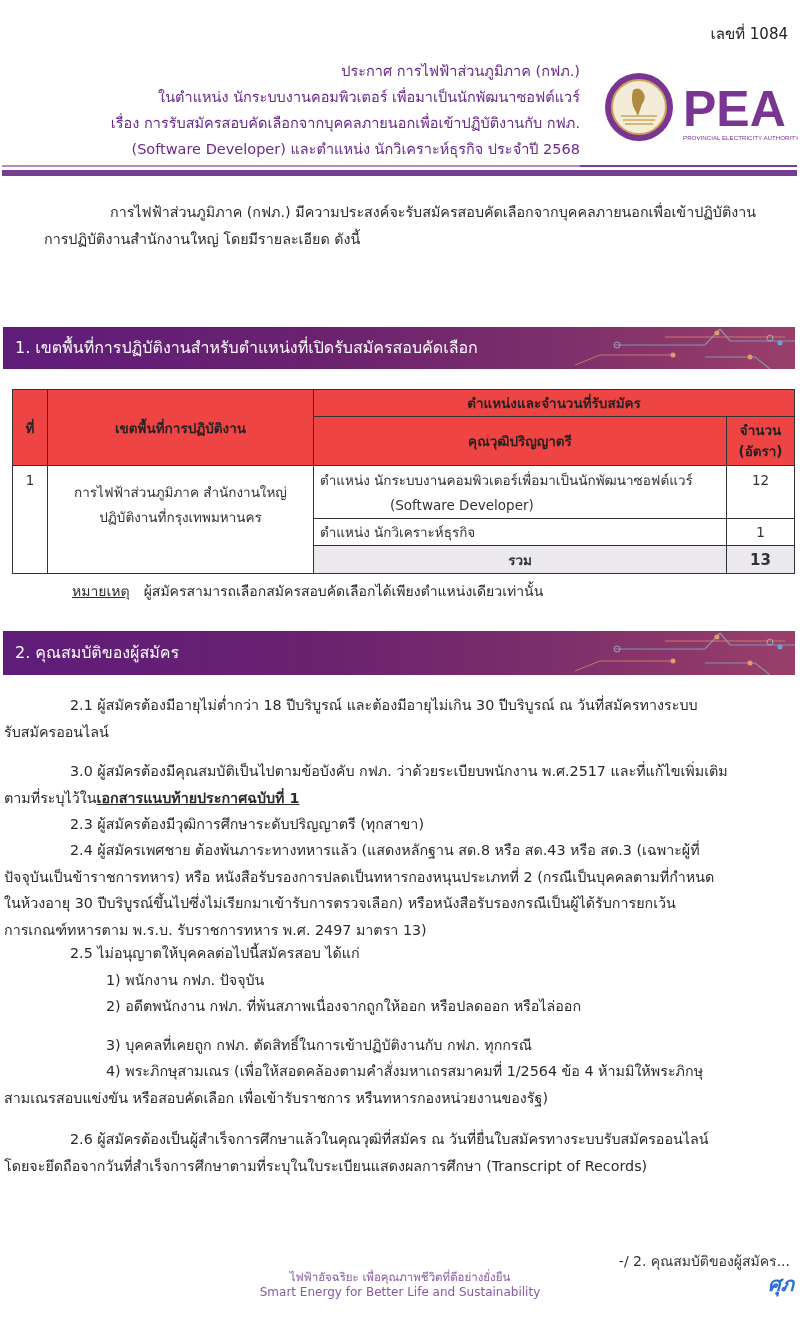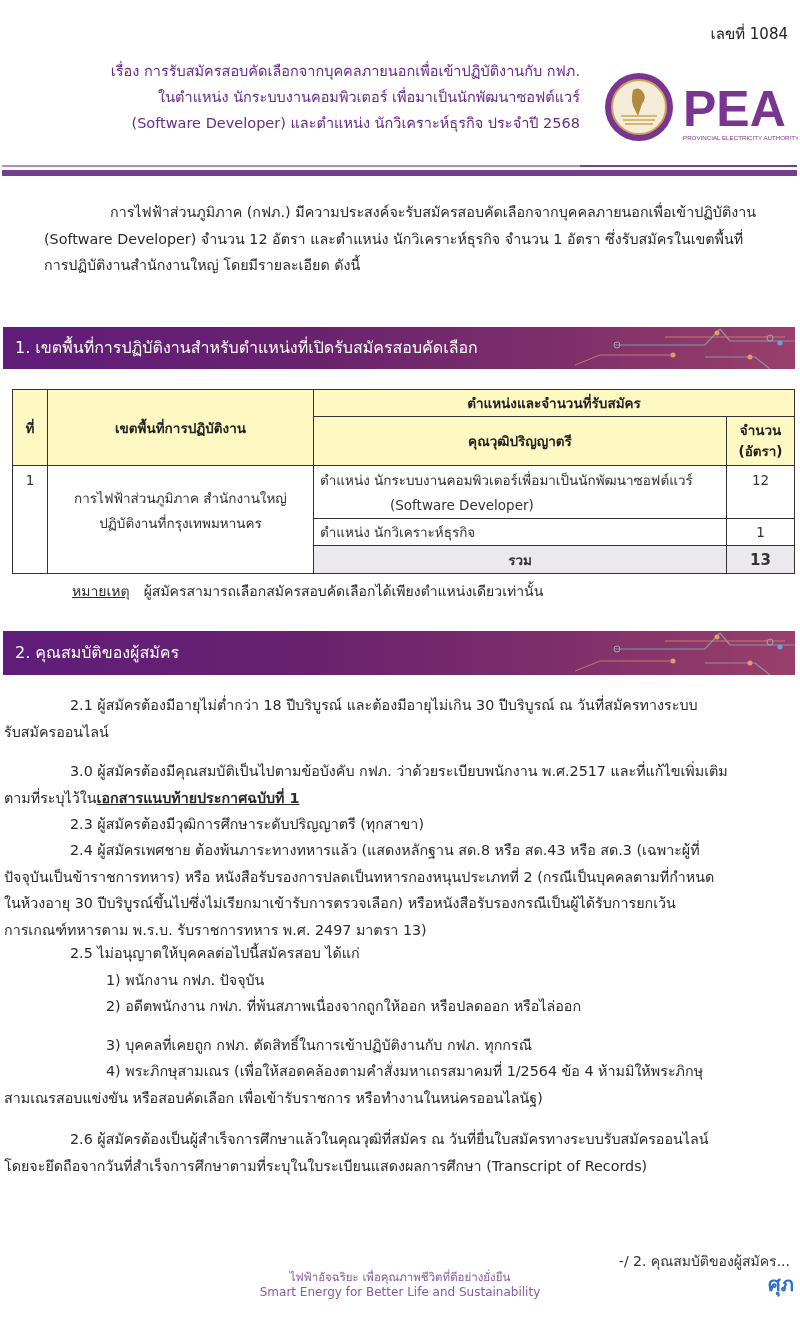--- a/index.html
+++ b/index.html
@@ -24,39 +24,40 @@
     background: linear-gradient(90deg, #5f1c7a 0%, #6a226f 40%, #7d2f6a 70%, #9a3f6a 100%);
     color: #fff; font-size: 16px; line-height: 42px; padding-left: 12px; box-sizing: border-box; overflow: hidden;
   }
   .band svg { position: absolute; right: 0; top: 0; }
 
   table.grid {
     position: absolute; left: 12px; top: 389px; width: 783px;
     border-collapse: collapse; font-size: 13.5px; color: #333;
   }
   table.grid td, table.grid th { border: 1.5px solid #333; padding: 0 6px; vertical-align: middle; }
-  table.grid th { background: #fef9c3; font-weight: bold; color: #222; }
+  table.grid th { background: #ef4444; font-weight: bold; color: #222; }
   .c { text-align: center; }
   .tot { background: #ebe8ee; font-weight: bold; }
 
   .note { left: 72px; top: 580px; font-size: 14px; color: #2a2a2a; }
   .note u { margin-right: 14px; }
   .footer-th { left: 0; right: 0; top: 1268px; text-align: center; font-size: 11.5px; color: #8a5aa6; }
   .footer-en { left: 0; right: 0; top: 1285px; text-align: center; font-size: 12px; color: #8a5aa6; }
   .cont { right: 10px; top: 1250px; font-size: 14px; color: #333; }
-  .sig { right: 6px; top: 1268px; font-size: 20px; color: #2b6fd0; font-weight: bold; }
+  .sig { right: 6px; top: 1268px; font-size: 20px; color: #2b6fd0; font-style: italic; font-weight: bold; }
 </style>
 </head>
 <body>
 
 <div class="abs doc-no">เลขที่  1084</div>
 
 <div class="abs title-block">
+  <div>ประกาศ การไฟฟ้าส่วนภูมิภาค (กฟภ.)</div>
+  <div>ในตำแหน่ง นักระบบงานคอมพิวเตอร์ เพื่อมาเป็นนักพัฒนาซอฟต์แวร์</div>
   <div>เรื่อง การรับสมัครสอบคัดเลือกจากบุคคลภายนอกเพื่อเข้าปฏิบัติงานกับ กฟภ.</div>
-  <div>ในตำแหน่ง นักระบบงานคอมพิวเตอร์ เพื่อมาเป็นนักพัฒนาซอฟต์แวร์</div>
   <div>(Software Developer) และตำแหน่ง นักวิเคราะห์ธุรกิจ ประจำปี 2568</div>
 </div>
 
 <div class="abs logo">
   <svg width="195" height="80" viewBox="0 0 195 80">
     <circle cx="36" cy="37" r="34" fill="#7a3592"></circle>
     <circle cx="36" cy="37" r="27" fill="#f4ecd8"></circle>
     <circle cx="36" cy="37" r="27" fill="none" stroke="#c9a657" stroke-width="2"></circle>
     <path d="M30 20 q6 -4 10 2 q4 6 -1 12 q-2 6 -4 12 l-3 -6 q-5 -8 -2 -20z" fill="#b08a3e"></path>
     <path d="M18 46 h36 M20 50 h32 M22 54 h28" stroke="#c9a657" stroke-width="1.5"></path>
@@ -64,21 +65,20 @@
     <text x="80" y="70" font-family="Liberation Sans, sans-serif" font-size="6.2" fill="#7a3592">PROVINCIAL ELECTRICITY AUTHORITY</text>
   </svg>
 </div>
 
 <div class="abs rule-thin"></div>
 <div class="abs rule-thin-light"></div>
 <div class="abs rule-thick"></div>
 
 <div class="abs para" style="top:199px;margin-left:40px;">
   <div class="indent">การไฟฟ้าส่วนภูมิภาค (กฟภ.) มีความประสงค์จะรับสมัครสอบคัดเลือกจากบุคคลภายนอกเพื่อเข้าปฏิบัติงาน</div>
-  <div>(Software Developer) จำนวน 12 อัตรา และตำแหน่ง นักวิเคราะห์ธุรกิจ จำนวน 1 อัตรา ซึ่งรับสมัครในเขตพื้นที่</div>
   <div>การปฏิบัติงานสำนักงานใหญ่ โดยมีรายละเอียด ดังนี้</div>
 </div>
 
 <div class="abs band" style="top:327px;">
   <span>1. เขตพื้นที่การปฏิบัติงานสำหรับตำแหน่งที่เปิดรับสมัครสอบคัดเลือก</span>
   <svg width="240" height="42" viewBox="0 0 240 42">
     <g fill="none" stroke="#7fa7b8" stroke-width="1.2" opacity="0.85">
       <path d="M60 18 H150 L165 2"></path>
       <path d="M150 30 H200 L215 42"></path>
       <path d="M165 2 L175 14 H240"></path>
@@ -105,21 +105,21 @@
   </tr>
   <tr style="height:49px;">
     <th class="c">คุณวุฒิปริญญาตรี</th>
     <th class="c" style="width:55px; line-height:21px;">
       <div>จำนวน</div>
       <div>(อัตรา)</div>
     </th>
   </tr>
   <tr style="height:53px;">
     <td rowspan="3" class="c" style="vertical-align:top; padding-top:6px;">1</td>
-    <td rowspan="3" class="c" style="vertical-align:top; padding-top:20px; line-height:25px;">
+    <td rowspan="3" class="c" style="vertical-align:top; padding-top:14px; line-height:25px;">
       <div>การไฟฟ้าส่วนภูมิภาค สำนักงานใหญ่</div>
       <div>ปฏิบัติงานที่กรุงเทพมหานคร</div>
     </td>
     <td style="line-height:25px; vertical-align:top; padding-top:2px;">
       <div>ตำแหน่ง นักระบบงานคอมพิวเตอร์เพื่อมาเป็นนักพัฒนาซอฟต์แวร์</div>
       <div style="padding-left:70px;">(Software Developer)</div>
     </td>
     <td class="c" style="vertical-align:top; padding-top:6px;">12</td>
   </tr>
   <tr style="height:27px;">
@@ -180,21 +180,21 @@
   <div>ในห้วงอายุ 30 ปีบริบูรณ์ขึ้นไปซึ่งไม่เรียกมาเข้ารับการตรวจเลือก) หรือหนังสือรับรองกรณีเป็นผู้ได้รับการยกเว้น</div>
   <div>การเกณฑ์ทหารตาม พ.ร.บ. รับราชการทหาร พ.ศ. 2497 มาตรา 13)</div>
 </div>
 
 <div class="abs para" style="top:940px;">
   <div style="padding-left:66px;">2.5  ไม่อนุญาตให้บุคคลต่อไปนี้สมัครสอบ ได้แก่</div>
   <div style="padding-left:102px;">1) พนักงาน กฟภ. ปัจจุบัน</div>
   <div style="padding-left:102px;">2) อดีตพนักงาน กฟภ. ที่พ้นสภาพเนื่องจากถูกให้ออก หรือปลดออก หรือไล่ออก</div>
   <div style="padding-left:102px;margin-top:12px;">3) บุคคลที่เคยถูก กฟภ. ตัดสิทธิ์ในการเข้าปฏิบัติงานกับ กฟภ. ทุกกรณี</div>
   <div style="text-indent:102px;">4) พระภิกษุสามเณร (เพื่อให้สอดคล้องตามคำสั่งมหาเถรสมาคมที่ 1/2564 ข้อ 4 ห้ามมิให้พระภิกษุ</div>
-  <div>สามเณรสอบแข่งขัน หรือสอบคัดเลือก เพื่อเข้ารับราชการ หรือทำงานในหน่ครออนไลนัฐ)</div>
+  <div>สามเณรสอบแข่งขัน หรือสอบคัดเลือก เพื่อเข้ารับราชการ หรืนทหารกองหน่วยงานของรัฐ)</div>
 </div>
 
 <div class="abs para" style="top:1126px;">
   <div class="indent">2.6 ผู้สมัครต้องเป็นผู้สำเร็จการศึกษาแล้วในคุณวุฒิที่สมัคร ณ วันที่ยื่นใบสมัครทางระบบรับสมัครออนไลน์</div>
   <div>โดยจะยึดถือจากวันที่สำเร็จการศึกษาตามที่ระบุในใบระเบียนแสดงผลการศึกษา (Transcript of Records)</div>
 </div>
 
 <div class="abs cont">-/ 2. คุณสมบัติของผู้สมัคร...</div>
 <div class="abs sig">ศุภ</div>
 <div class="abs footer-th">ไฟฟ้าอัจฉริยะ  เพื่อคุณภาพชีวิตที่ดีอย่างยั่งยืน</div>

